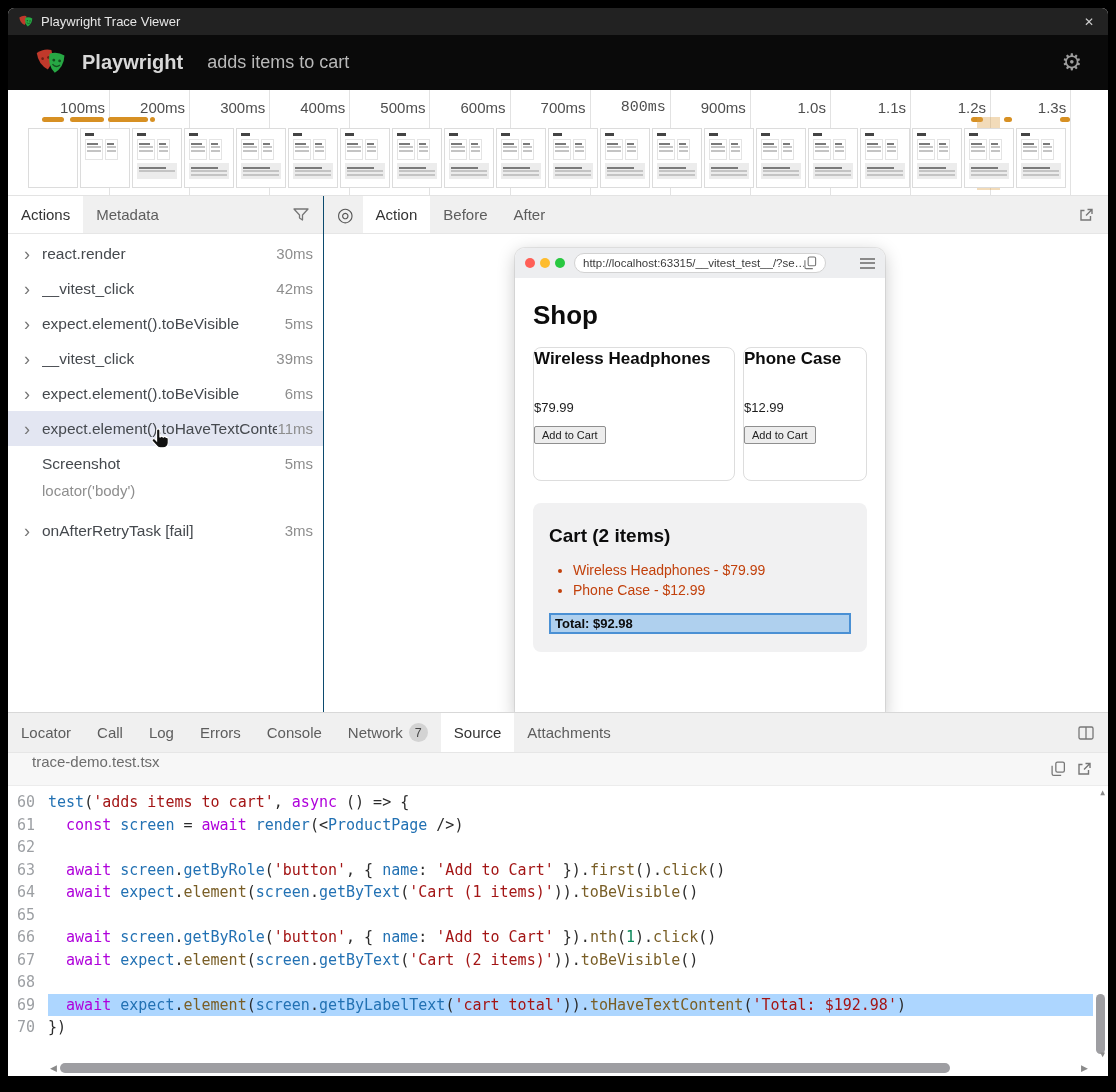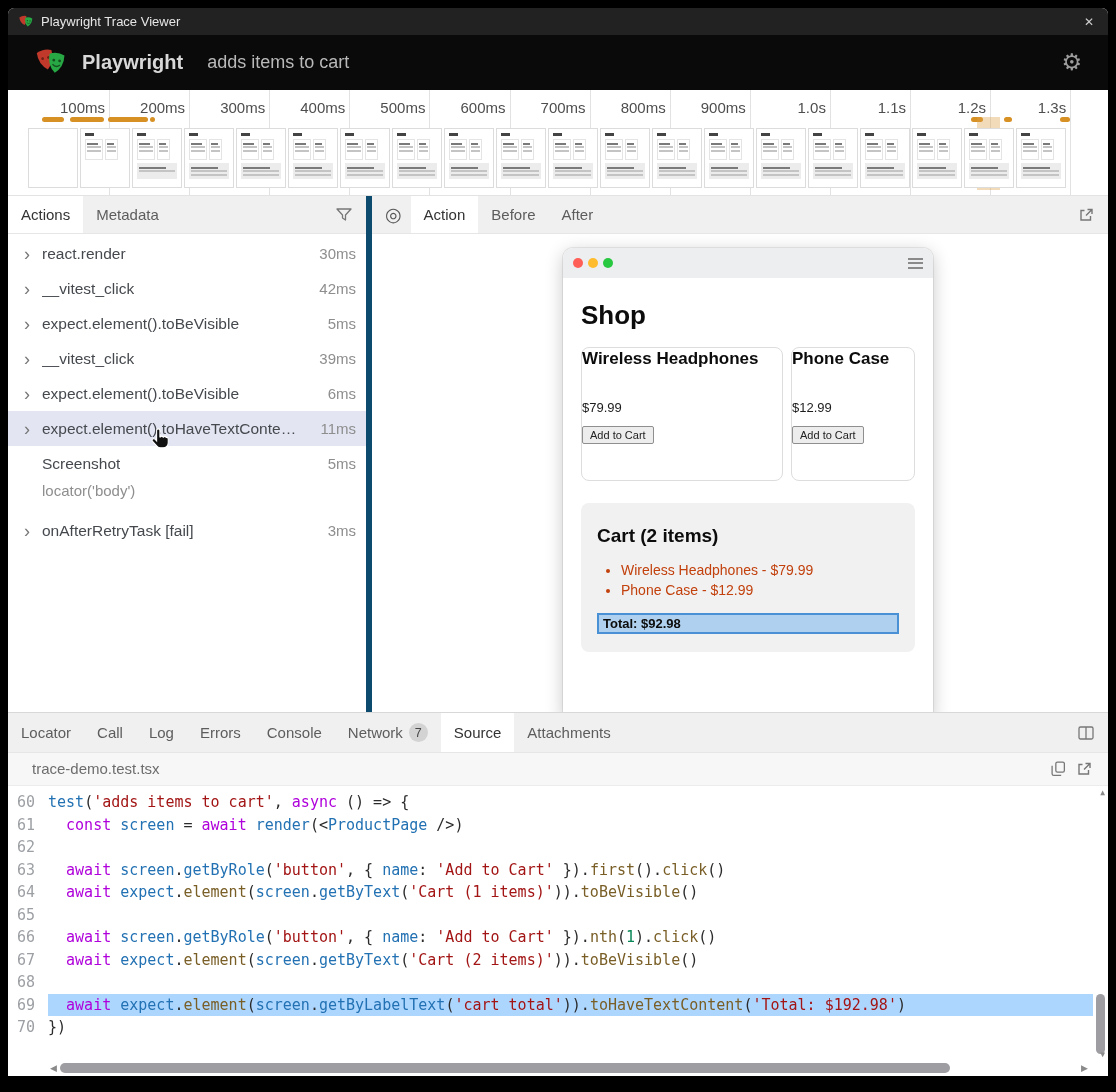--- a/index.html
+++ b/index.html
@@ -31,21 +31,21 @@
   .thumb .tt { width:9px; height:3px; background:#444; margin-bottom:3px; }
   .tcards { display:flex; gap:2px; margin-bottom:3px; }
   .tcard { border:1px solid #e4e4e4; width:18px; height:21px; padding:1px; }
   .tcard.small { width:13px; }
   .mbar { height:2px; background:#c4c4c4; margin:1.5px 0; }
   .mbar.d { background:#7a7a7a; width:75%; }
   .tcart { background:#ececec; height:16px; padding:2px 2px; }
 
   
   .main { position:relative; height:516px; display:flex; }
-  .left-panel { width:364px; border-right:6px solid #0c4a6e; position:relative; background:#fff; }
+  .left-panel { width:316px; border-right:1px solid #0c4a6e; position:relative; background:#fff; }
   .right-panel { flex:1; position:relative; background:#fff; }
 
   .tabstrip { height:38px; background:#f0f0f0; border-bottom:1px solid #e6e6e6;
               display:flex; align-items:center; font-size:15px; color:#5d5d5d; }
   .tabs { display:flex; height:100%; }
   .tab { display:flex; align-items:center; padding:0 13px; height:100%; cursor:pointer; white-space:nowrap; }
   .tab.sel { background:#fff; color:#333; }
   .strip-right { margin-left:auto; margin-right:14px; display:flex; align-items:center; gap:10px; }
 
   .actions-list { padding-top:2px; }
@@ -85,21 +85,21 @@
   .cart-title { font-size:19px; font-weight:bold; margin-top:8px; color:#0c0c0c; }
   .cartbox ul { margin:13px 0 0; padding-left:24px; font-size:14px; color:#c2410c; line-height:1.45; }
   .cart-total { margin-top:12px; background:var(--element-highlight-bg); border:2px solid var(--element-highlight-border);
                 font-weight:bold; font-size:13px; padding:1px 4px; color:#0c0c0c; }
 
   
   .bottom-panel { height:364px; border-top:1px solid #d8d8d8; display:flex; flex-direction:column; background:#fff; }
   .tabstrip.bp { height:40px; flex:none; }
   .badge { margin-left:6px; width:19px; height:19px; border-radius:50%; background:#d3d3d3; color:#454545;
            font-size:12.5px; display:flex; align-items:center; justify-content:center; }
-  .filebar { height:33px; flex:none; background:#f7f7f7; display:flex; align-items:center;
+  .filebar { height:33px; flex:none; background:#f7f7f7; display:flex; 
              padding:0 16px 1px 24px; font-size:15px; color:#6d6d6d; border-bottom:1px solid #ececec; }
   .fb-icons { margin-left:auto; display:flex; gap:10px; align-items:center; }
 
   .code-area { position:relative; flex:1; background:#fff; font-family:"DejaVu Sans Mono", monospace;
                font-size:15px; padding-top:5px; overflow:hidden; }
   .code-line { display:flex; height:22.5px; line-height:22.5px; white-space:pre; }
   .ln { width:40px; text-align:right; color:#9c9fa3; flex:none; padding-right:13px; }
   .tx { flex:1; }
   .code-line.hl .tx { background:var(--code-highlight); }
   .tk-kw { color:var(--kw); } .tk-id { color:var(--id); } .tk-fn { color:var(--fn); }
@@ -166,21 +166,21 @@
         <div class="tlabel" style="left: 183.2px;">300ms</div>
         <div class="gridline" style="left: 341.3px;"></div>
         <div class="tlabel" style="left: 263.3px;">400ms</div>
         <div class="gridline" style="left: 421.4px;"></div>
         <div class="tlabel" style="left: 343.4px;">500ms</div>
         <div class="gridline" style="left: 501.5px;"></div>
         <div class="tlabel" style="left: 423.5px;">600ms</div>
         <div class="gridline" style="left: 581.6px;"></div>
         <div class="tlabel" style="left: 503.6px;">700ms</div>
         <div class="gridline" style="left: 661.7px;"></div>
-        <div class="tlabel" style="left: 583.7px;">800ms</div>
+        <div class="tlabel" style="left: 583.7px; font-family: Liberation Mono, monospace;">800ms</div>
         <div class="gridline" style="left: 741.8px;"></div>
         <div class="tlabel" style="left: 663.8px;">900ms</div>
         <div class="gridline" style="left: 821.9px;"></div>
         <div class="tlabel" style="left: 743.9px;">1.0s</div>
         <div class="gridline" style="left: 902px;"></div>
         <div class="tlabel" style="left: 824px;">1.1s</div>
         <div class="gridline" style="left: 982.1px;"></div>
         <div class="tlabel" style="left: 904.1px; padding-left: 22px;">1.2s</div>
         <div class="gridline" style="left: 1062.2px;"></div>
         <div class="tlabel" style="left: 984.2px;">1.3s</div>
@@ -653,20 +653,27 @@
             <path d="M6.5 3.5H3v9.5h9.5V9M9.5 2.5H14V7M13.5 3 8 8.5" fill="none" stroke="#777" stroke-width="1.4"></path>
           </svg>
         </span>
       </div>
       <div class="snapshot-area">
         <div class="browser-window">
           <div class="chrome">
             <span class="dot" style="background:var(--traffic-red)"></span>
             <span class="dot" style="background:var(--traffic-yellow)"></span>
             <span class="dot" style="background:var(--traffic-green)"></span>
+            <span class="url-pill">
+              <span class="url-text">http://localhost:63315/__vitest_test__/?se…</span>
+              <svg class="icon" width="13" height="14" viewBox="0 0 14 15">
+                <rect x="4.5" y="1" width="8" height="9.5" rx="1.5" fill="none" stroke="#777" stroke-width="1.2"></rect>
+                <path d="M9.5 13.5H2.5a1.5 1.5 0 0 1-1.5-1.5V4.5" fill="none" stroke="#777" stroke-width="1.2"></path>
+              </svg>
+            </span>
             <span class="hamburger">
                 <i></i>
                 <i></i>
                 <i></i>
               </span>
           </div>
           <div class="page">
             <div class="page-title">Shop</div>
             <div class="products" id="product-list">
                 <div class="pcard"><div class="pname">Wireless Headphones</div><div class="pprice">$79.99</div><button class="pbtn">Add to Cart</button></div>

